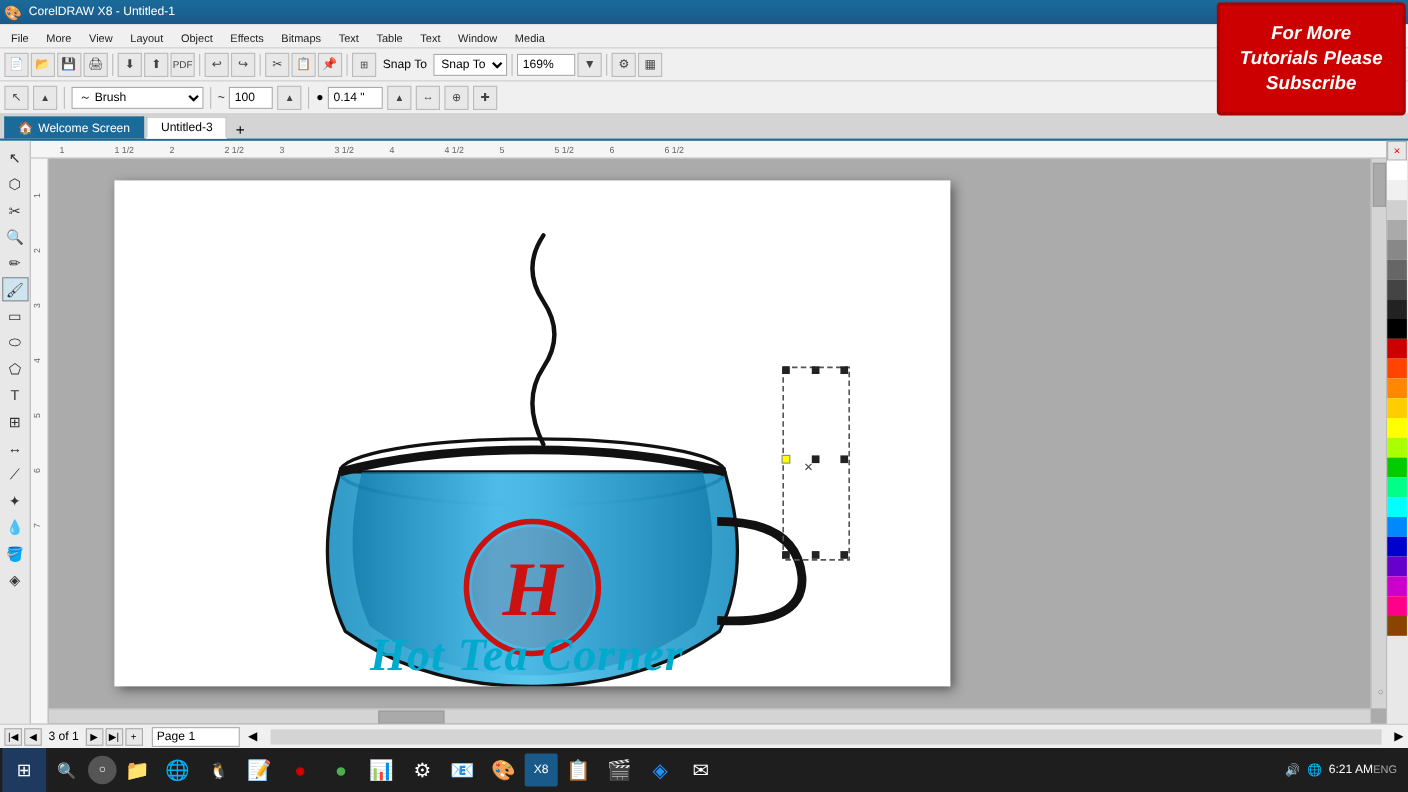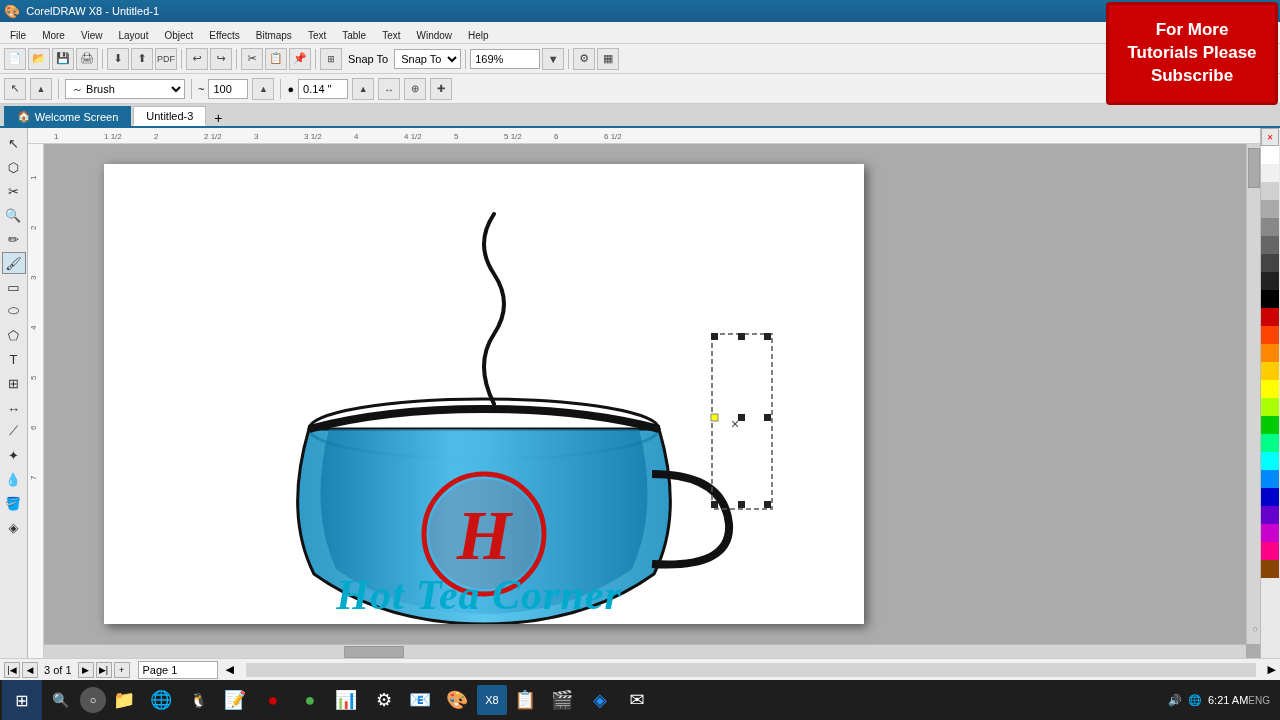--- a/index.html
+++ b/index.html
@@ -60,21 +60,21 @@
       width: 22px; height: 22px;
       background: #e8e8e8;
       border: 1px solid #bbb;
       display: flex; align-items: center; justify-content: center;
       cursor: pointer; font-size: 11px; color: #444;
     }
     .tb-sep { width: 1px; height: 20px; background: #bbb; margin: 0 2px; }
     .tb-input {
       height: 20px; border: 1px solid #aaa; background: white; padding: 0 4px; font-size: 11px;
     }
-    .zoom-input { width: 70px; }
+    .zoom-input { width: 53px; }
     .snap-select { height: 20px; border: 1px solid #aaa; background: white; font-size: 11px; padding: 0 2px; }
 
     
     #tabs-bar {
       height: 24px;
       background: #d4d4d4;
       display: flex;
       align-items: flex-end;
       padding: 0 4px;
       border-bottom: 2px solid #1a6b9a;
@@ -205,20 +205,21 @@
       width: 172px;
       background: #cc0000;
       color: white;
       font-size: 18px;
       font-weight: bold;
       text-align: center;
       padding: 12px 10px;
       border: 3px solid #aa0000;
       z-index: 100;
       line-height: 1.3;
+      font-style: italic;
     }
   </style>
 </head>
 <body>
 
 <div style="position:relative; width:1280px; height:720px; overflow:hidden;">
 
   <div id="titlebar">
     <div id="titlebar-left">
       <span style="font-size:13px;">🎨</span>
@@ -236,21 +237,21 @@
     <span class="menu-item">More</span>
     <span class="menu-item">View</span>
     <span class="menu-item">Layout</span>
     <span class="menu-item">Object</span>
     <span class="menu-item">Effects</span>
     <span class="menu-item">Bitmaps</span>
     <span class="menu-item">Text</span>
     <span class="menu-item">Table</span>
     <span class="menu-item">Text</span>
     <span class="menu-item">Window</span>
-    <span class="menu-item">Help</span>
+    <span class="menu-item">Media</span>
   </div>
 
   <div id="toolbar1">
     <div class="tb-btn">📄</div>
     <div class="tb-btn">📂</div>
     <div class="tb-btn">💾</div>
     <div class="tb-btn">🖨</div>
     <div class="tb-sep"></div>
     <div class="tb-btn">⬇</div>
     <div class="tb-btn">⬆</div>

